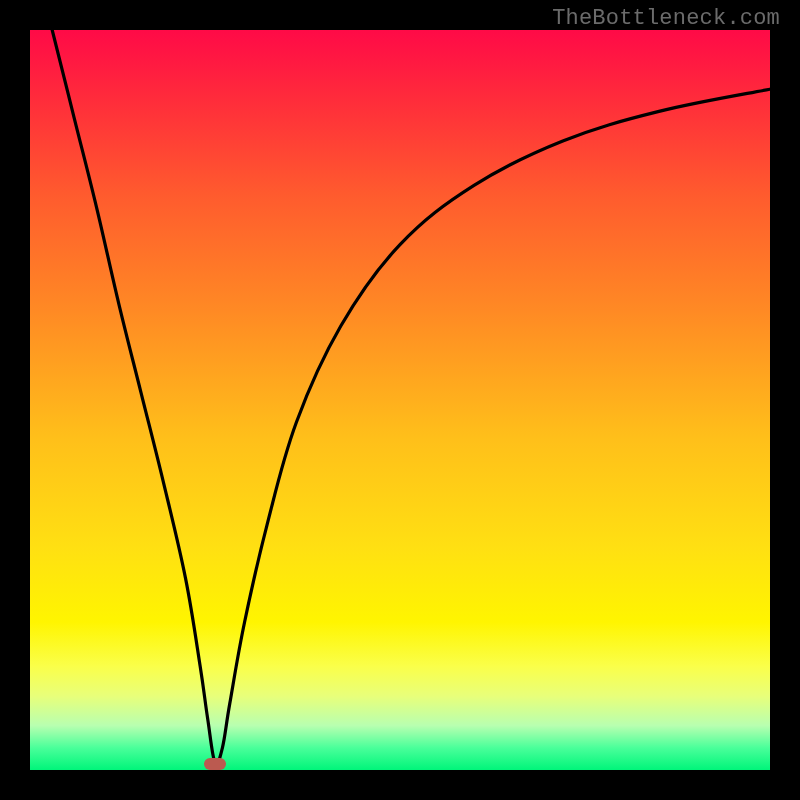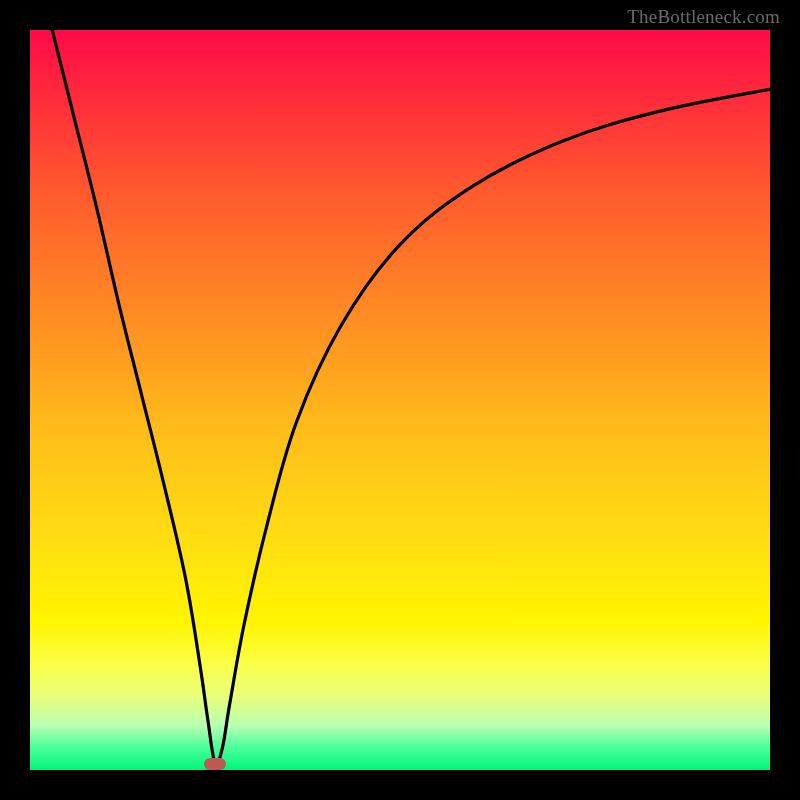--- a/index.html
+++ b/index.html
@@ -36,23 +36,23 @@
       #b8ffb0 94%,
       #4aff9a 97%,
       #00f57a 100%
     );
   }
   .watermark {
     position: absolute;
     top: 6px;
     right: 20px;
     color: #6b6b6b;
-    font-size: 19px;
+    font-size: 22px;
     letter-spacing: 0.2px;
-    font-family: Liberation Serif, serif;
+    font-family: Liberation Mono, monospace;
   }
   svg.curve {
     position: absolute;
     inset: 0;
     width: 740px;
     height: 740px;
     display: block;
   }
   .marker {
     position: absolute;

